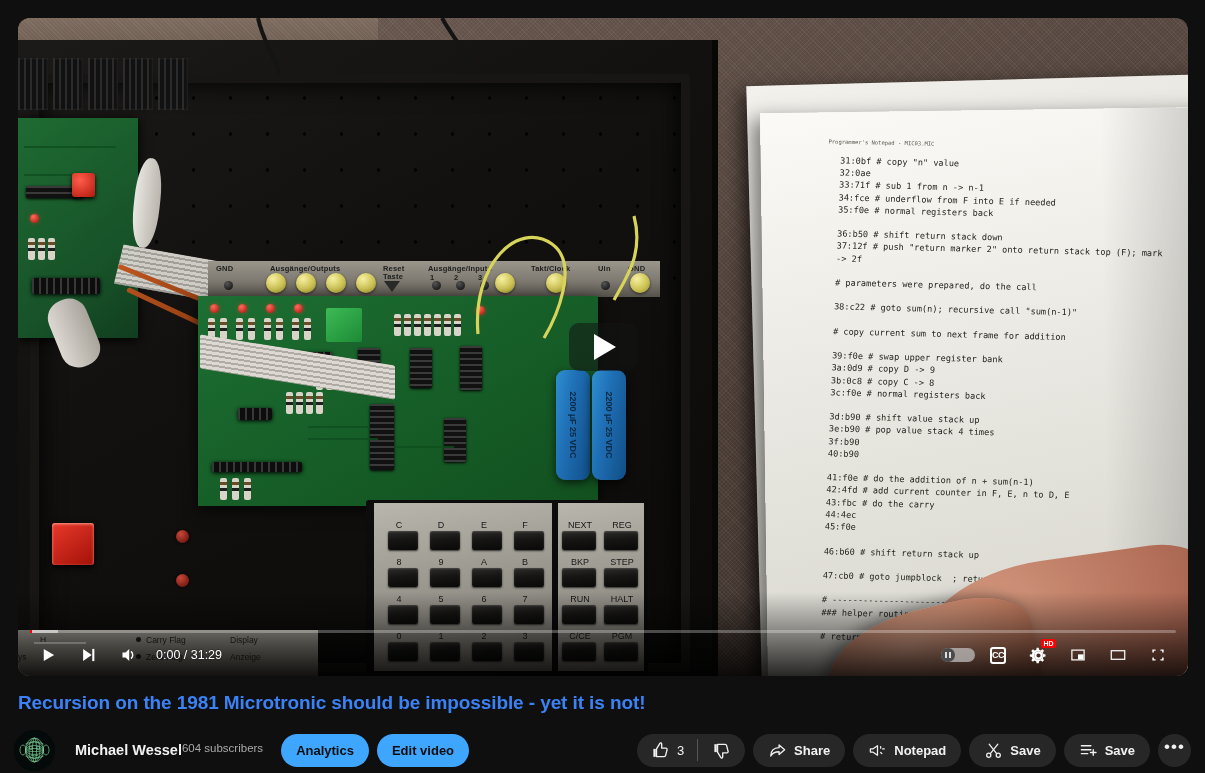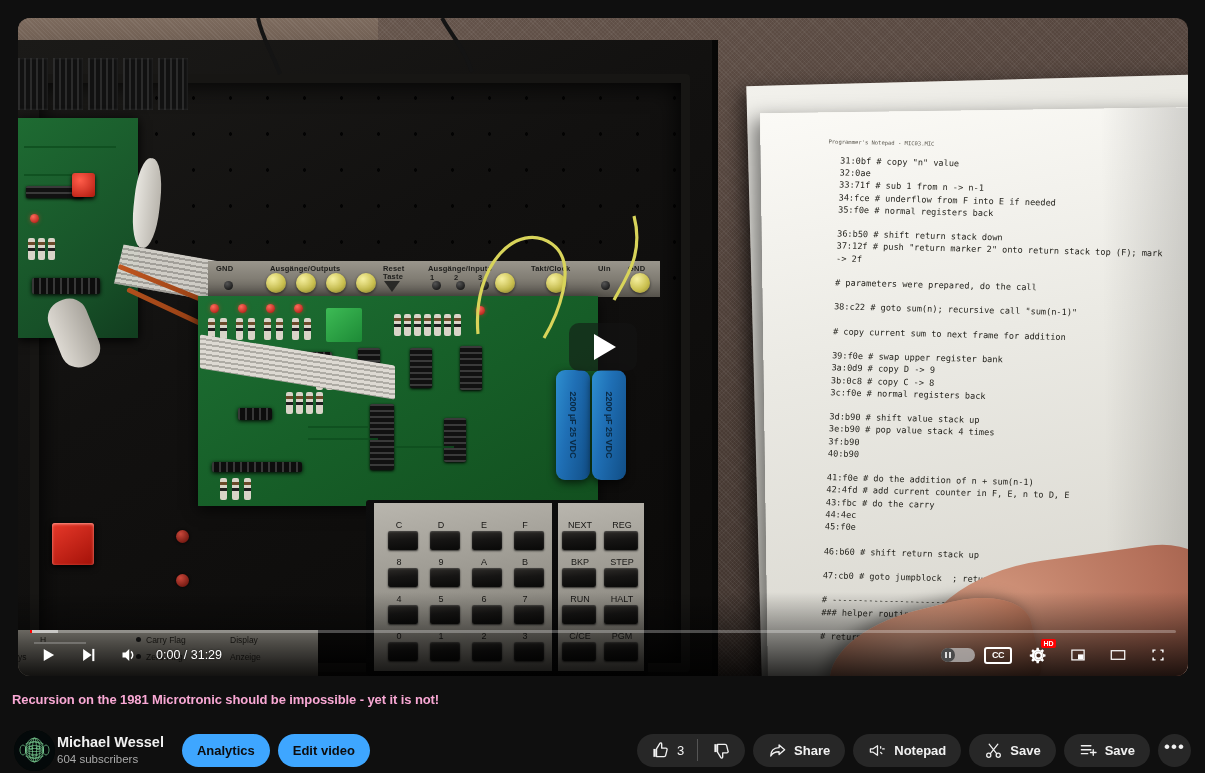--- a/index.html
+++ b/index.html
@@ -317,47 +317,47 @@
   .autoplay-toggle {
     width: 34px; height: 14px; border-radius: 7px; background: rgba(190,190,190,.75);
     position: relative; display: flex; align-items: center;
   }
   .autoplay-knob {
     position: absolute; left: 0; width: 14px; height: 14px; border-radius: 50%;
     background: #4a4a4a; display: flex; align-items: center; justify-content: center; gap: 2px;
   }
   .autoplay-knob i { width: 2px; height: 6px; background: #ddd; display: block; }
   .cc-box {
-    border: 2px solid #fff; border-radius: 3px; width: 28px; height: 17px;
+    border: 2px solid #fff; border-radius: 3px; width: 16px; height: 17px;
     display: flex; align-items: center; justify-content: center;
     font-size: 9px; color: #fff; font-weight: 700; letter-spacing: -.5px;
   }
   .gear-wrap { position: relative; width: 40px; height: 40px; display: flex; align-items: center; justify-content: center; }
   .hd-badge {
     position: absolute; top: 4px; right: 2px;
     background: #f00; color: #fff; font-size: 7px; font-weight: 700;
     padding: 1px 2.5px; border-radius: 2px; line-height: 1;
   }
 
   
   .video-title {
-    position: absolute; left: 12px; top: 692px;
-    color: #f9a8d4; font-size: 13px; font-weight: 700; letter-spacing: -.1px;
+    position: absolute; left: 18px; top: 692px;
+    color: #3b82f6; font-size: 19px; font-weight: 700; letter-spacing: -.1px;
     font-family: "Liberation Sans", sans-serif;
   }
   .meta-row {
     position: absolute; left: 14px; top: 728px; right: 14px; height: 44px;
     display: flex; align-items: center;
   }
   .avatar {
     width: 41px; height: 41px; border-radius: 50%; flex: 0 0 auto;
     background: #050b05; position: relative; overflow: hidden;
   }
   .avatar svg { position: absolute; left: 0; top: 0; }
-  .ch-info { margin-left: 2px; display: flex; flex-direction: column; justify-content: center; }
+  .ch-info { margin-left: 20px; display: flex; justify-content: center; }
   .ch-name { color: #f1f1f1; font-size: 14.5px; font-weight: 700; line-height: 19px; }
   .ch-subs { color: #aaa; font-size: 11.5px; line-height: 15px; }
   .pill {
     height: 33px; border-radius: 17px; display: flex; align-items: center; justify-content: center;
     padding: 0 15px; font-size: 13px; font-weight: 600; cursor: pointer; white-space: nowrap;
     flex: 0 0 auto;
   }
   .pill-blue { background: #3ea6ff; color: #0d0d0d; margin-left: 18px; }
   .pill-dark { background: #272727; color: #f1f1f1; margin-left: 8px; gap: 7px; }
   .pill-dark svg { flex: 0 0 auto; }

